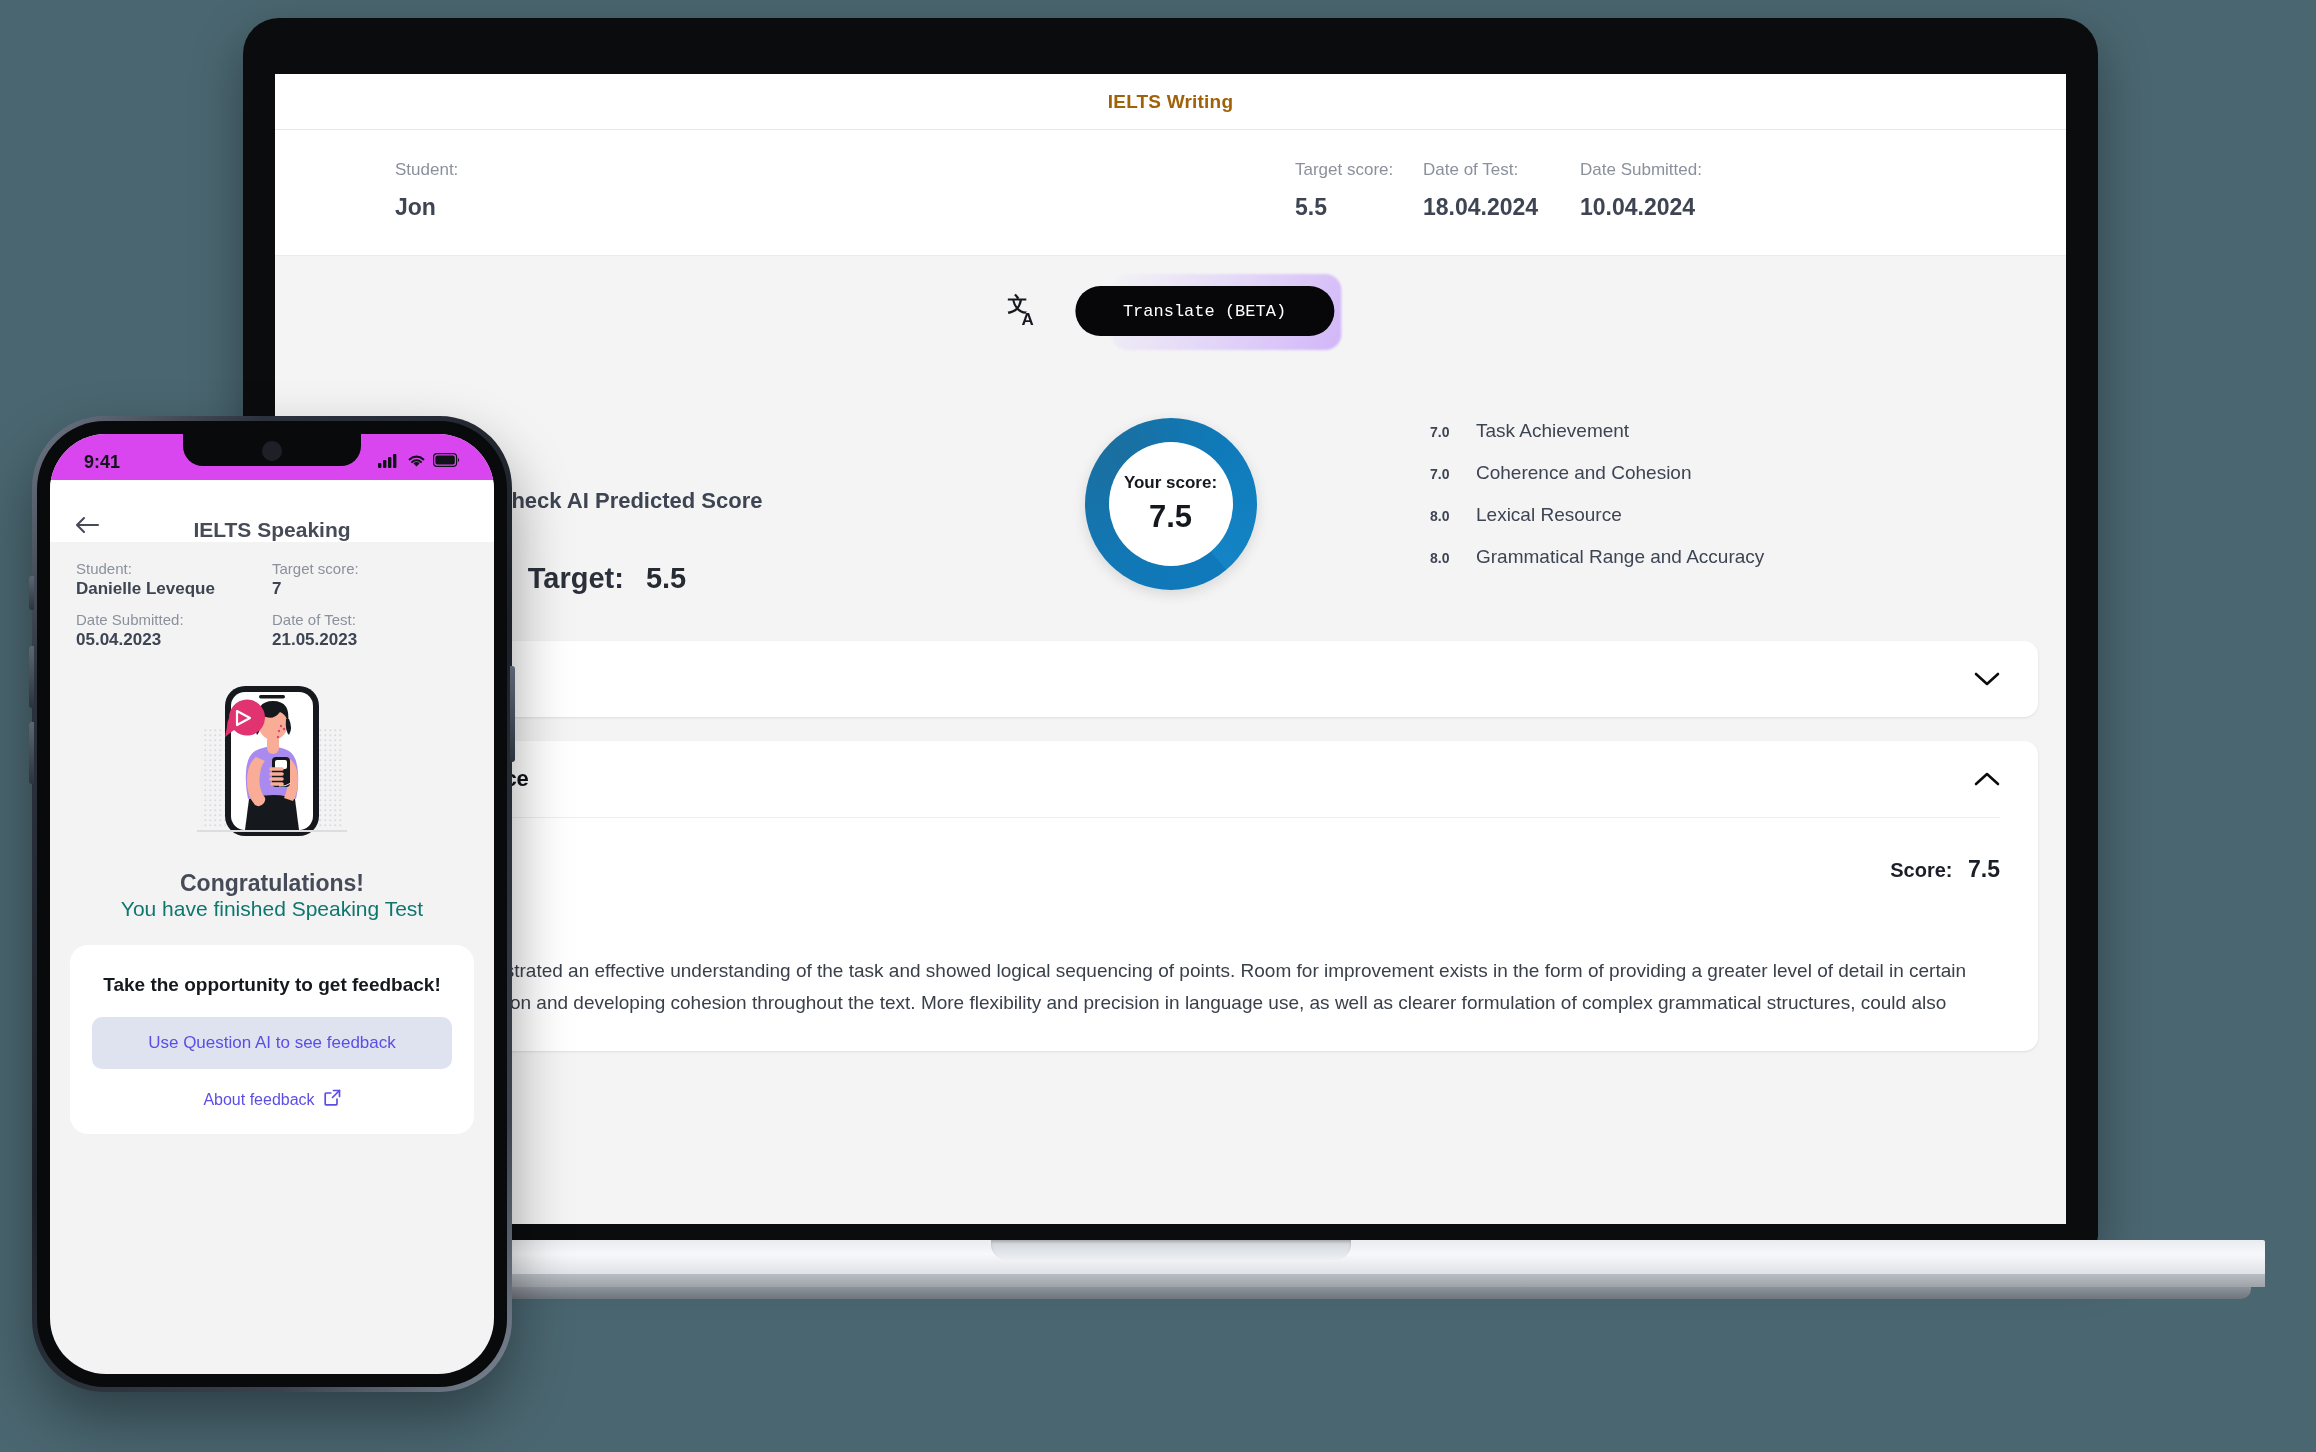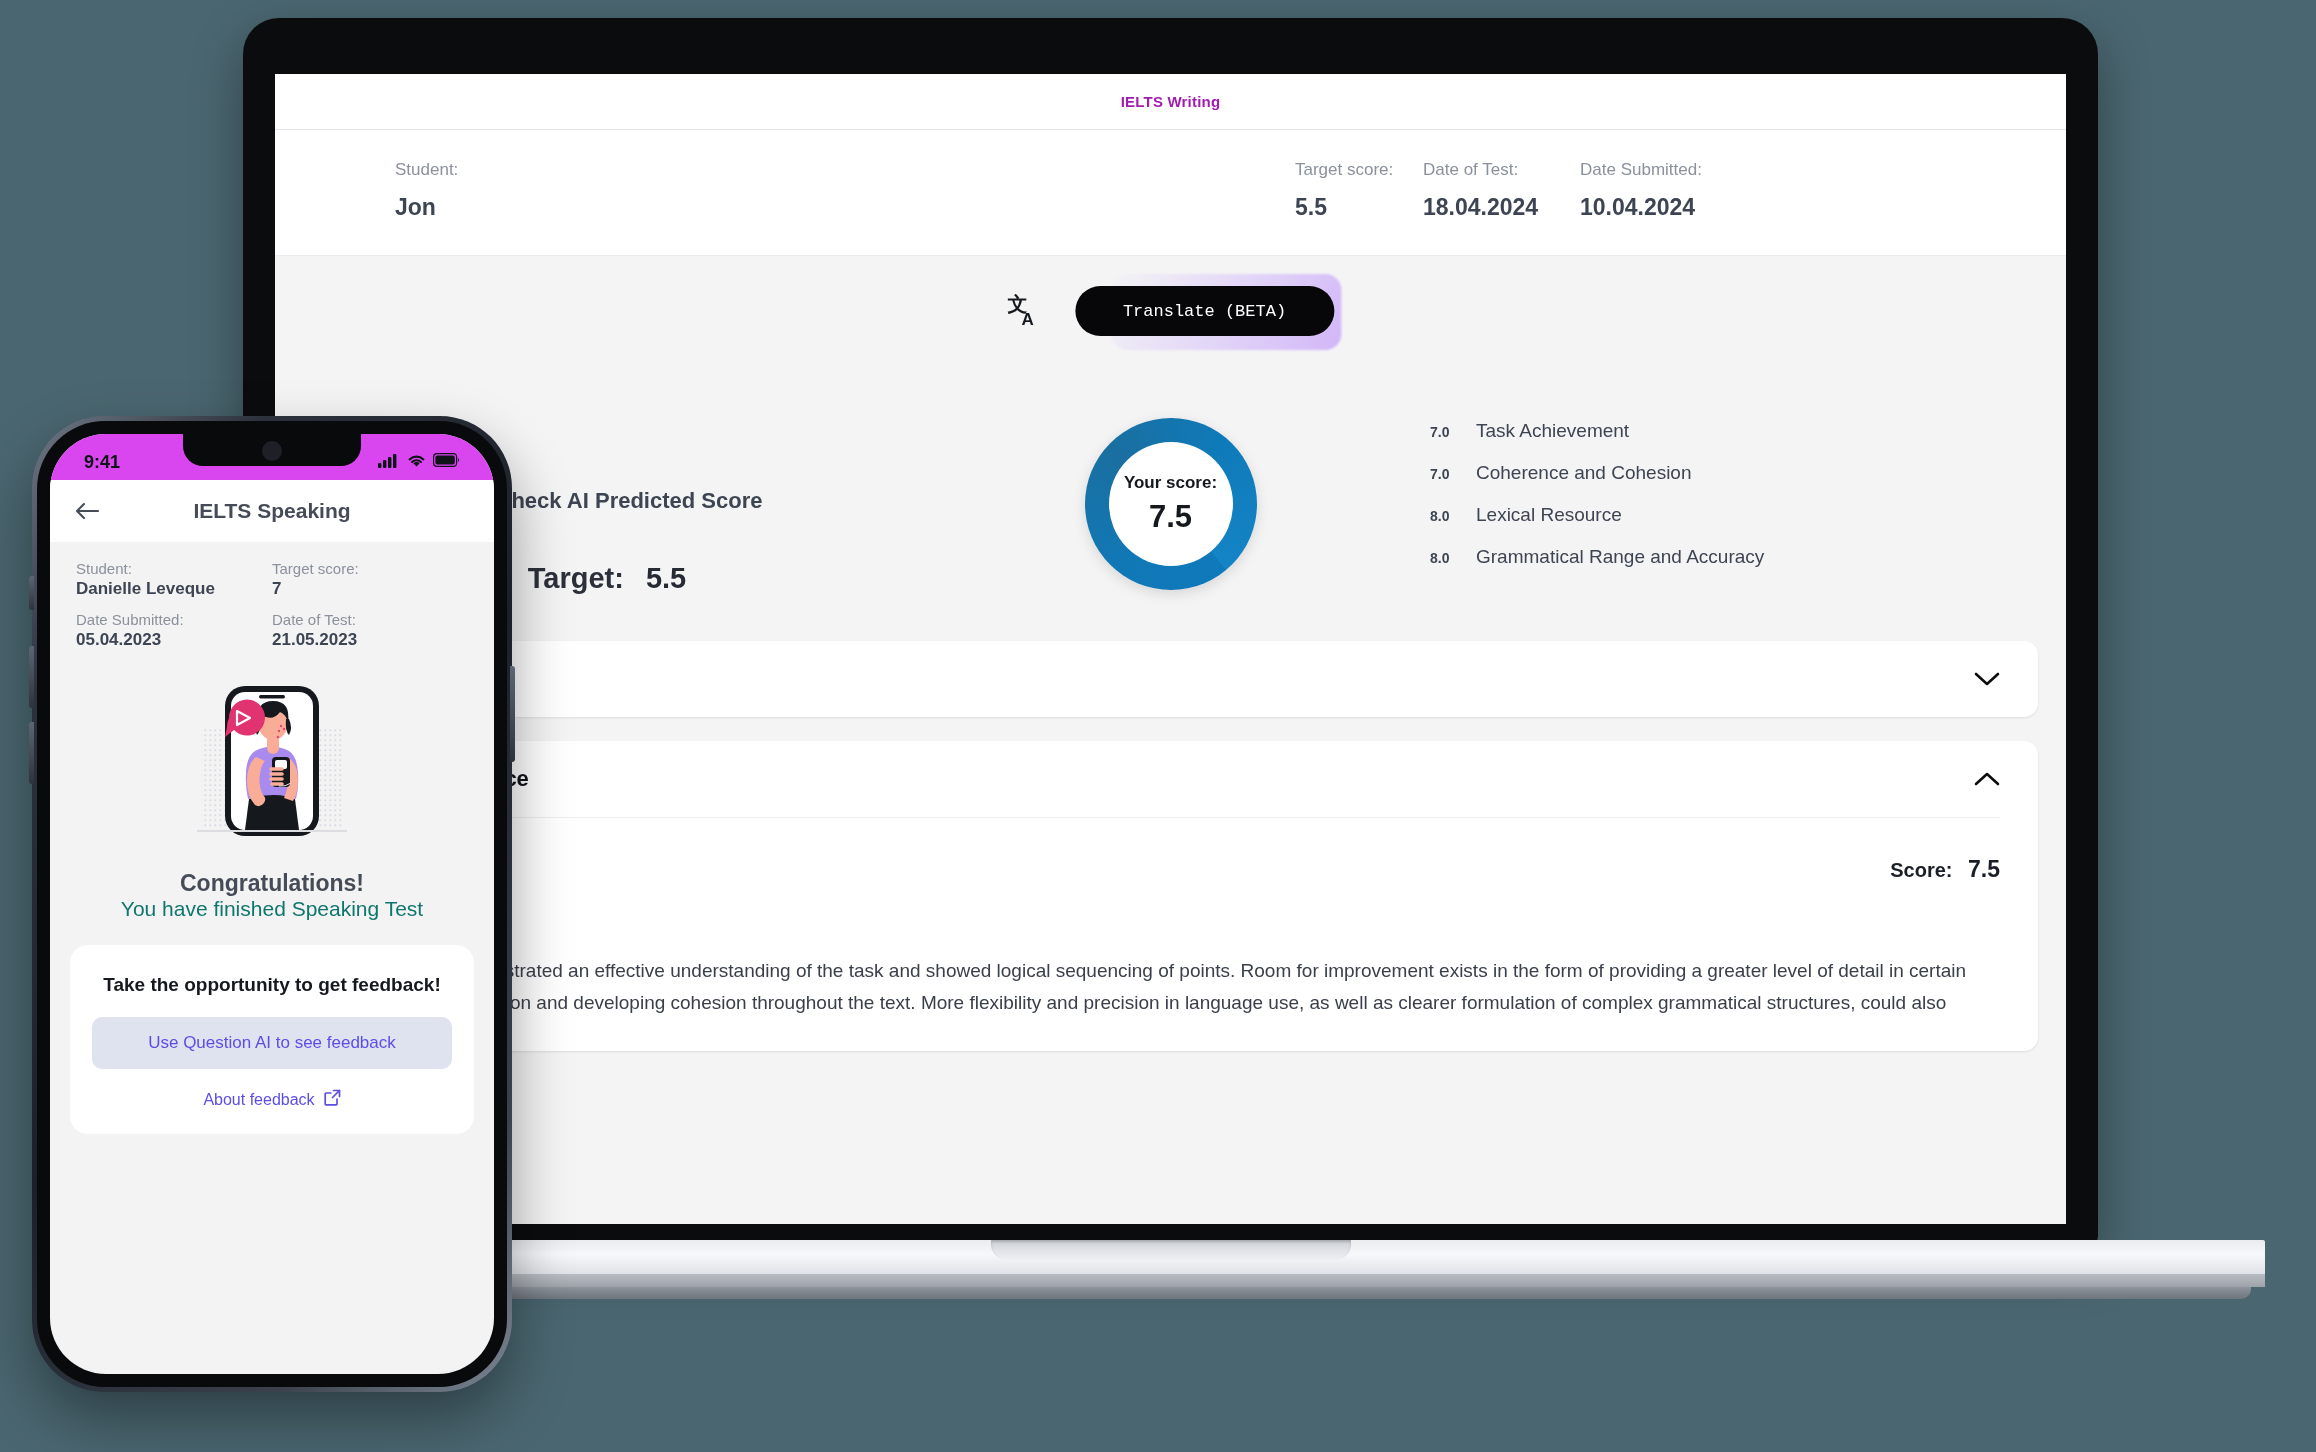--- a/index.html
+++ b/index.html
@@ -46,21 +46,21 @@
     background: linear-gradient(180deg,#cfd3d9 0%,#eef0f3 100%);
     border-radius: 0 0 16px 16px;
     box-shadow: inset 0 2px 3px rgba(0,0,0,.2);
   }
 
   
   .win-title {
     height: 56px; background: #ffffff; display: flex; align-items: center;
     justify-content: center; border-bottom: 1px solid #e6e7ea;
   }
-  .win-title span { font-size: 15px; font-weight: 700; color: #a21caf; letter-spacing: .2px; }
+  .win-title span { font-size: 19px; font-weight: 700; color: #a16207; letter-spacing: .2px; }
 
   .meta-bar {
     height: 126px; background: #ffffff; position: relative;
     border-bottom: 1px solid #ebecef;
   }
   .meta-item { position: absolute; }
   .meta-label { font-size: 17px; color: #8b919c; font-weight: 400; white-space: nowrap; }
   .meta-value { font-size: 23px; color: #3d4452; font-weight: 700; margin-top: 14px; white-space: nowrap; }
 
   .translate-row {
@@ -182,21 +182,21 @@
   }
 
   .ph-status {
     height: 46px; background: #d946ef; display: flex; align-items: center;
     justify-content: space-between; padding: 10px 34px 0 34px;
   }
   .ph-time { font-size: 18px; font-weight: 700; color: #101318; }
   .ph-status-icons { display: flex; align-items: center; gap: 7px; }
 
   .ph-navbar {
-    height: 62px; background: #ffffff; display: flex; align-items: center;
+    height: 62px; background: #ffffff; display: flex; align-items: flex-end;
     padding: 0 20px; position: relative;
   }
   .ph-back { width: 34px; height: 34px; display: flex; align-items: center; justify-content: center; }
   .ph-navtitle {
     position: absolute; left: 0; right: 0; text-align: center;
     font-size: 21px; font-weight: 700; color: #454b57;
   }
 
   .ph-meta {
     background: #f3f3f4; padding: 18px 26px 14px 26px;

